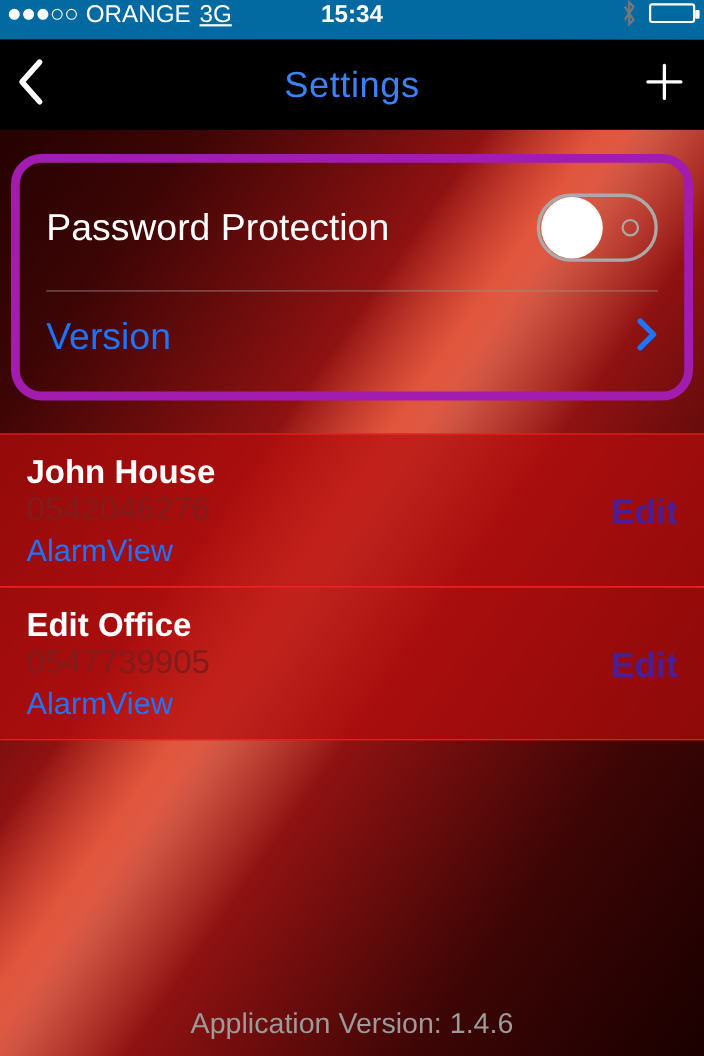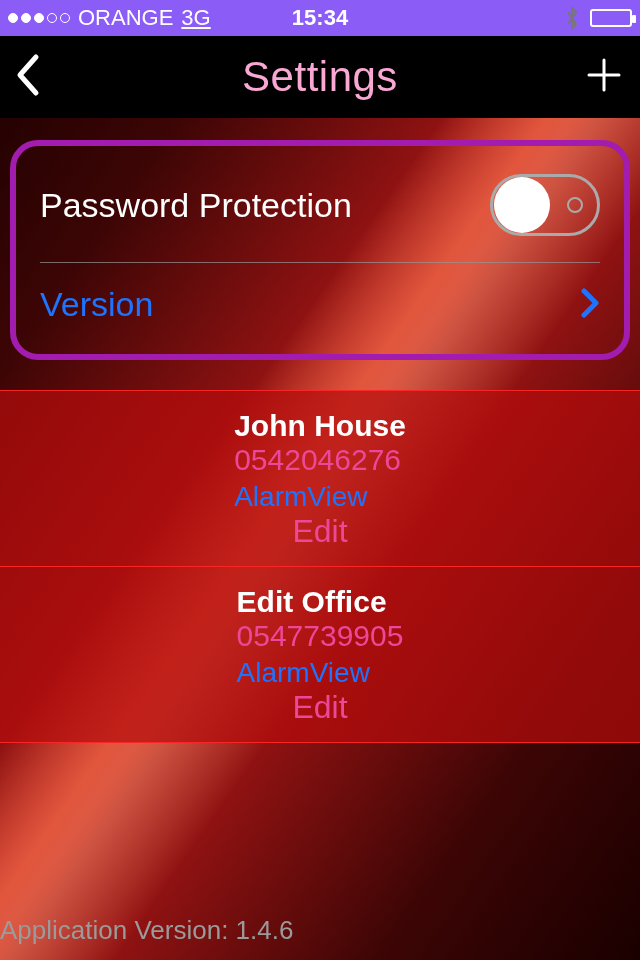--- a/index.html
+++ b/index.html
@@ -26,24 +26,24 @@
       background:
         linear-gradient(125deg,
           rgba(0,0,0,0) 40%,
           rgba(255,120,80,0.55) 48%,
           rgba(255,200,150,0.25) 52%,
           rgba(0,0,0,0) 60%);
       pointer-events:none;
     }
     .status-bar {
       height: 36px;
-      background: #8b5cf6;
+      background: #0369a1;
       color: #fff;
       display: flex;
-      align-items: center;
+      align-items: flex-start;
       padding: 0 8px;
       font-size: 22px;
       position: relative;
       z-index: 5;
     }
     .status-left { display:flex; align-items:center; gap:8px; flex:1; }
     .signal-dots { display:flex; gap:3px; align-items:center; }
     .dot { width:10px; height:10px; border-radius:50%; border:1px solid #fff; }
     .dot.filled { background:#fff; }
     .carrier { font-weight:400; }
@@ -59,29 +59,29 @@
 
     .nav-bar {
       height: 82px;
       background: #000;
       display:flex;
       align-items:center;
       justify-content:center;
       position:relative;
       z-index:5;
     }
-    .nav-title { color:#f9a8d4; font-size:42px; font-weight:400; letter-spacing:0.5px; }
+    .nav-title { color:#3b82f6; font-size:33px; font-weight:400; letter-spacing:0.5px; }
     .back-btn { position:absolute; left:14px; top:50%; transform:translateY(-50%); color:#fff; }
     .add-btn { position:absolute; right:18px; top:50%; transform:translateY(-50%); color:#fff; }
 
     .content { position:relative; z-index:2; padding-top: 22px; }
 
     .card {
       margin: 0 10px;
-      border: 6px solid #a21caf;
+      border: 8px solid #a21caf;
       border-radius: 28px;
       padding: 28px 24px 30px 24px;
     }
     .row {
       display:flex;
       align-items:center;
       justify-content:space-between;
     }
     .divider { height:1px; background: rgba(150,150,150,0.7); margin: 26px 0 22px 0; }
     .label { color:#fff; font-size:34px; font-weight:300; }
@@ -100,30 +100,29 @@
 
     .list { margin-top: 30px; }
     .list-item {
       background: rgba(180, 12, 12, 0.72);
       border-top: 1px solid rgba(255,40,40,0.9);
       border-bottom: 1px solid rgba(255,40,40,0.9);
       padding: 18px 24px 16px 24px;
       display:flex;
       align-items:center;
       justify-content:space-between;
-      flex-direction:column;
     }
     .list-item + .list-item { border-top: 1px solid rgba(255,40,40,0.9); margin-top:-1px;}
     .li-text .title { color:#fff; font-size:30px; font-weight:600; }
-    .li-text .sub  { color:#ec4899; font-size:30px; font-weight:400; }
+    .li-text .sub  { color:#7f1d1d; font-size:30px; font-weight:400; }
     .li-text .type { color:#1e74ff; font-size:28px; font-weight:400; margin-top:4px; }
-    .edit { color:#ec4899; font-size:32px; font-weight:400; }
+    .edit { color:#4c1d95; font-size:32px; font-weight:700; }
 
     .footer {
-      position:absolute; bottom:14px; left:0; right:0; text-align:left;
+      position:absolute; bottom:14px; left:0; right:0; text-align:center;
       color:#9b9b9b; font-size:26px; z-index:3; font-weight:400;
     }
   </style>
 </head>
 <body>
 
 <div class="status-bar">
   <div class="status-left">
     <span class="signal-dots">
       <span class="dot filled"></span>

